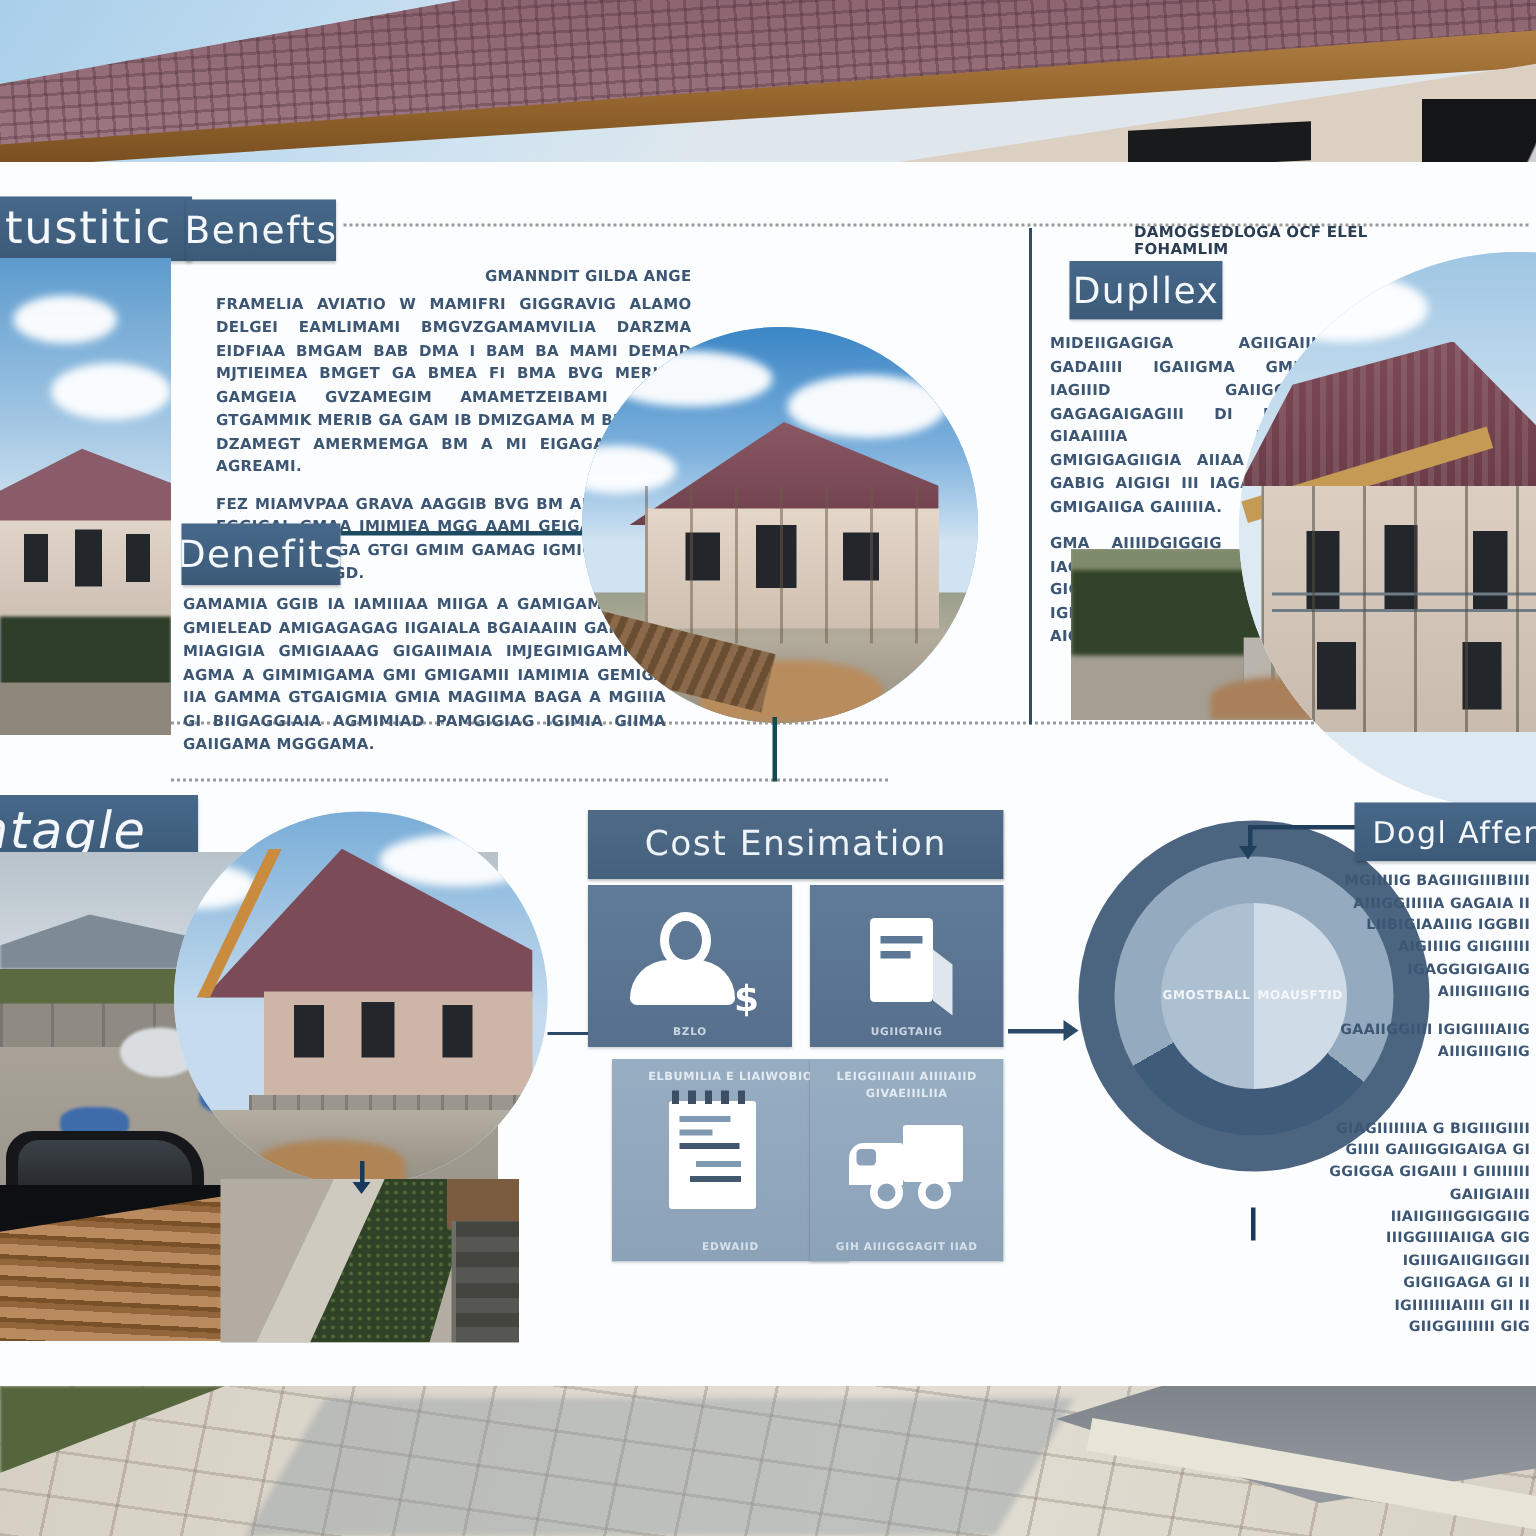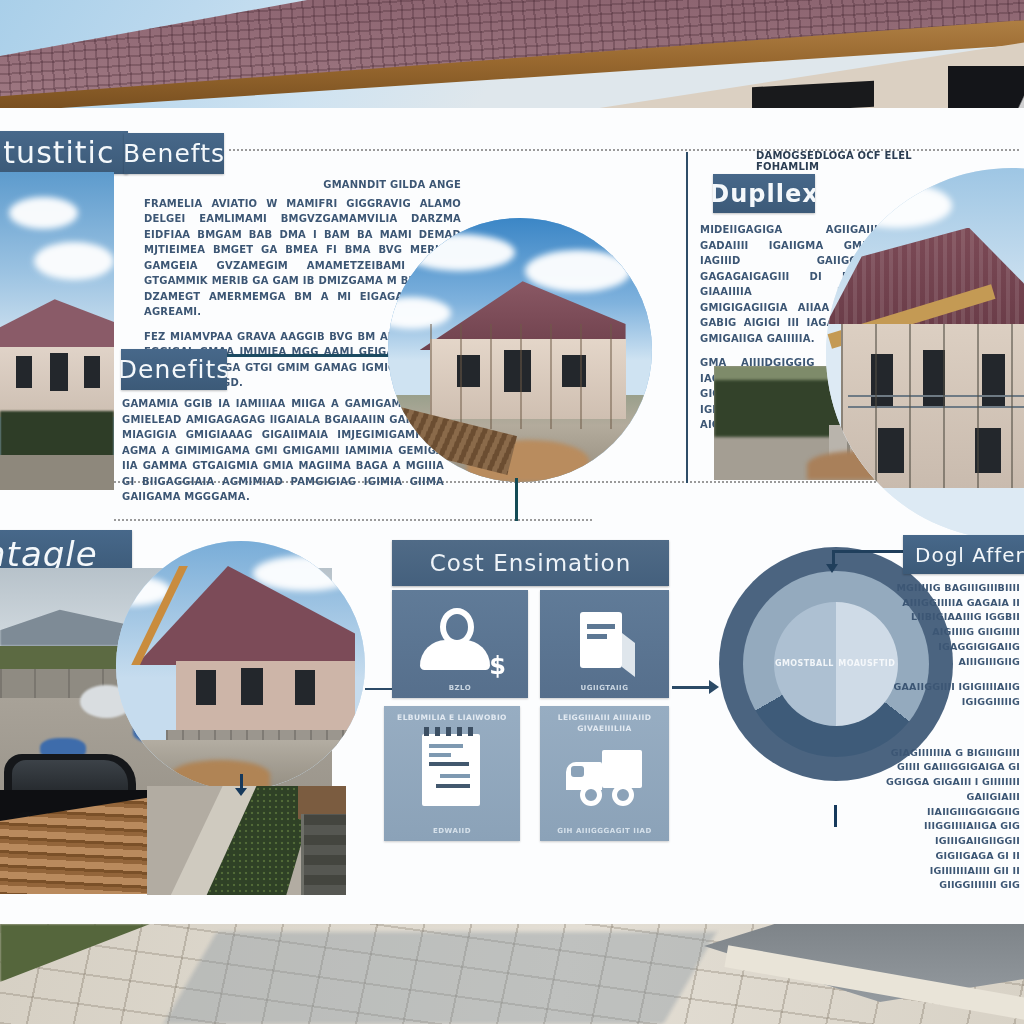--- a/index.html
+++ b/index.html
@@ -29,21 +29,21 @@
   
   .board{left:0;top:108px;width:1024px;height:817px;background:#fcfdfe;}
 
   
   .banner{background:linear-gradient(180deg,#47688a,#3c5a78);color:#f4f8fb;
     display:flex;align-items:center;justify-content:center;overflow:hidden;
     box-shadow:0 1px 2px rgba(0,0,0,.25);letter-spacing:1px;}
   .banner.nitu{left:-34px;top:131px;width:154px;height:43px;font-size:30px;justify-content:flex-start;padding-left:8px;}
   .banner.bene{left:124px;top:133px;width:100px;height:41px;font-size:25px;}
   .banner.dene{left:121px;top:349px;width:106px;height:41px;font-size:25px;}
-  .banner.dup{left:713px;top:174px;width:102px;height:39px;font-size:24px;font-weight:bold;}
+  .banner.dup{left:713px;top:174px;width:102px;height:39px;font-size:24px;}
   .banner.ntag{left:-26px;top:530px;width:148px;height:47px;font-size:34px;justify-content:flex-start;padding-left:10px;font-style:italic;}
   .banner.dogl{left:903px;top:535px;width:140px;height:39px;font-size:20px;justify-content:flex-start;padding-left:12px;}
 
   
   .gib{color:#3c5674;font-weight:bold;font-size:10px;line-height:1.55;
        letter-spacing:.2px;text-align:justify;}
   .gib p{margin:0 0 9px 0;}
   .benefits-text{left:125px;top:177px;width:317px;margin-left:19px;}
   .benefits-text .intro{display:block;text-align:right;margin-bottom:3px;}
   .denefits-text{left:122px;top:396px;width:322px;}
@@ -173,21 +173,21 @@
 
   
   .cost-header{left:392px;top:540px;width:277px;height:46px;background:linear-gradient(180deg,#506b87,#44607d);
     color:#eef3f8;font-size:23px;display:flex;align-items:center;justify-content:center;letter-spacing:1px;
     box-shadow:0 1px 2px rgba(0,0,0,.3);}
   .tile{overflow:hidden;box-shadow:0 1px 2px rgba(0,0,0,.2);}
   .tile.dark{background:linear-gradient(180deg,#607b98,#566f8c);}
   .tile.light{background:linear-gradient(180deg,#97adc2,#8ba2b8);}
   .tile1{left:392px;top:590px;width:136px;height:108px;}
   .tile2{left:540px;top:590px;width:129px;height:108px;}
-  .tile3{left:384px;top:706px;width:136px;height:135px;}
+  .tile3{left:408px;top:706px;width:136px;height:135px;padding-left:22px;}
   .tile4{left:540px;top:706px;width:129px;height:135px;}
   .tile-label{position:absolute;left:4px;right:4px;bottom:6px;text-align:center;font-size:7px;
     font-weight:bold;color:rgba(235,242,248,.78);letter-spacing:.5px;}
   .tile-label-top{position:absolute;left:6px;right:6px;top:7px;text-align:center;font-size:7.5px;
     font-weight:bold;color:rgba(240,245,250,.85);letter-spacing:.4px;line-height:1.4;}
 
   .icon-person{position:absolute;left:28px;top:18px;width:70px;height:62px;}
   .ip-head{position:absolute;left:20px;top:0;width:22px;height:26px;border:6px solid #fff;border-radius:50%;}
   .ip-body{position:absolute;left:0;bottom:0;width:70px;height:30px;background:#fff;border-radius:34px 34px 6px 6px;}
   .ip-dollar{position:absolute;right:-16px;bottom:-10px;font-size:24px;font-weight:bold;color:#fff;}
@@ -441,21 +441,21 @@
   <div class="abs elbow-h"></div>
   <div class="abs elbow-v"></div>
   <div class="abs elbow-head"></div>
   <div class="abs vline-donut"></div>
 
   <div class="abs banner dogl">
     <span>Dogl Afferca</span>
   </div>
   <div class="abs gib dogl-text">
     <p>MGIIIIIG BAGIIIGIIIBIIII AIIIGGIIIIIA GAGAIA II LIIBIGIAAIIIG IGGBII AIGIIIIG GIIGIIIII IGAGGIGIGAIIG AIIIGIIIGIIG</p>
-    <p class="p2">GAAIIGGIIII IGIGIIIIAIIG IGIGGIIIIIG</p>
+    <p class="p2">GAAIIGGIIII IGIGIIIIAIIG AIIIGIIIGIIG</p>
     <p class="p3">GIAGIIIIIIIA G BIGIIIGIIII GIIII GAIIIGGIGAIGA GI GGIGGA GIGAIII I GIIIIIIII GAIIGIAIII IIAIIGIIIGGIGGIIG IIIGGIIIIAIIGA GIG IGIIIGAIIGIIGGII GIGIIGAGA GI II IGIIIIIIIAIIII GII II GIIGGIIIIIII GIG</p>
   </div>
 
   <div class="abs photo-pave">
     <div class="pv-j1"></div>
     <div class="pv-j2"></div>
     <div class="pv-blue"></div>
     <div class="pv-green"></div>
     <div class="pv-dark"></div>
     <div class="pv-curb"></div>

